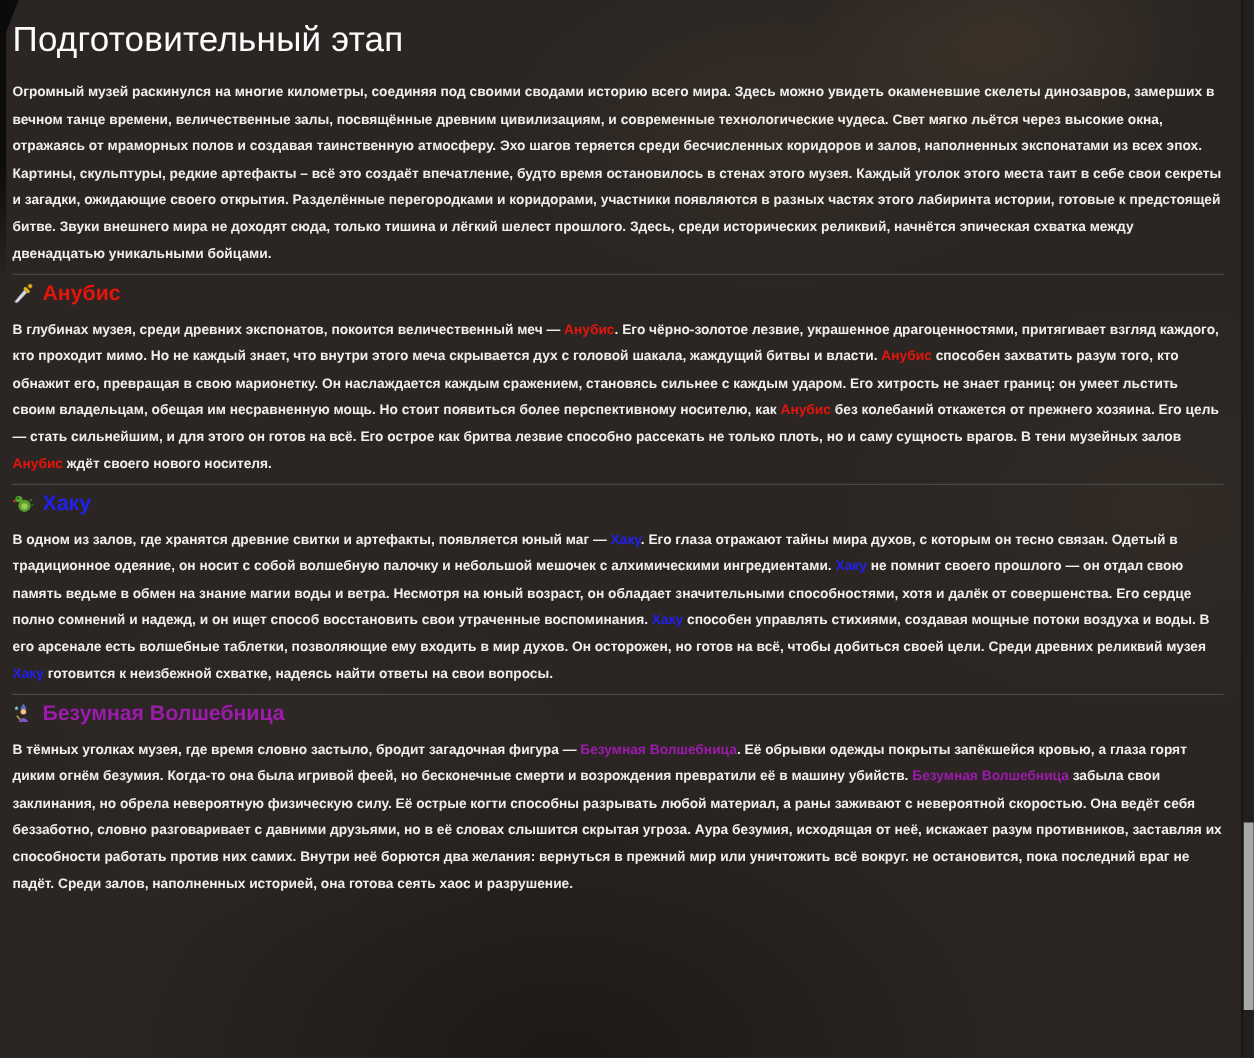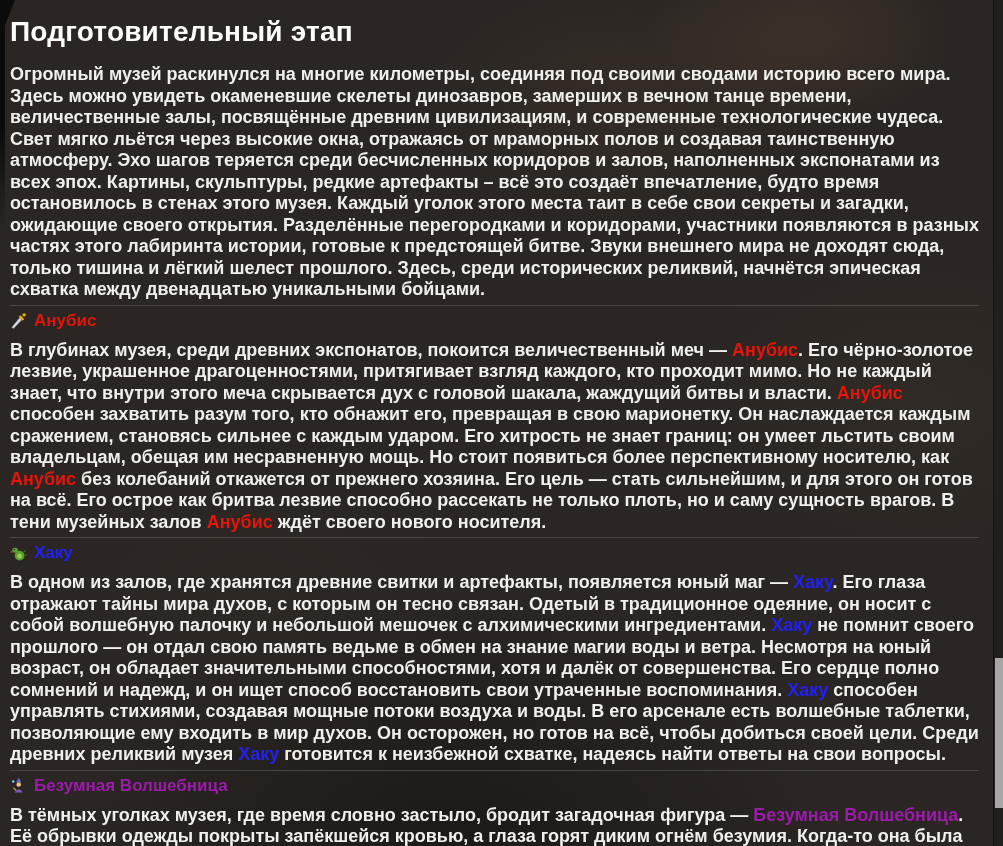--- a/index.html
+++ b/index.html
@@ -21,24 +21,24 @@
   .edge-shade{
     position:absolute;left:0;top:0;width:5px;height:230px;z-index:1;
     background:linear-gradient(to bottom,#0b0b0b 55%,rgba(11,11,11,0));
   }
   .doc{
     position:absolute;inset:0;z-index:2;
     padding:16px 24px 0 10px;box-sizing:border-box;
   }
   h1.page-title{
     margin:0 0 16px 0;font-size:28px;line-height:32px;
-    font-weight:700;color:#fdfdfd;letter-spacing:.2px;
+    font-weight:400;color:#fdfdfd;letter-spacing:.2px;
   }
   p.body-text{
-    margin:0 0 4px 0;font-size:18px;line-height:21.5px;
+    margin:0 0 4px 0;font-size:11px;line-height:21.5px;
     font-weight:700;color:#f1efec;
   }
   hr.divider{
     border:none;border-top:1px solid #56534f;opacity:.75;
     margin:4px 0 4px 0;
   }
   h3.section-header{
     margin:0 0 8px 0;display:flex;align-items:center;gap:7px;
     font-size:17px;line-height:22px;font-weight:700;
   }

